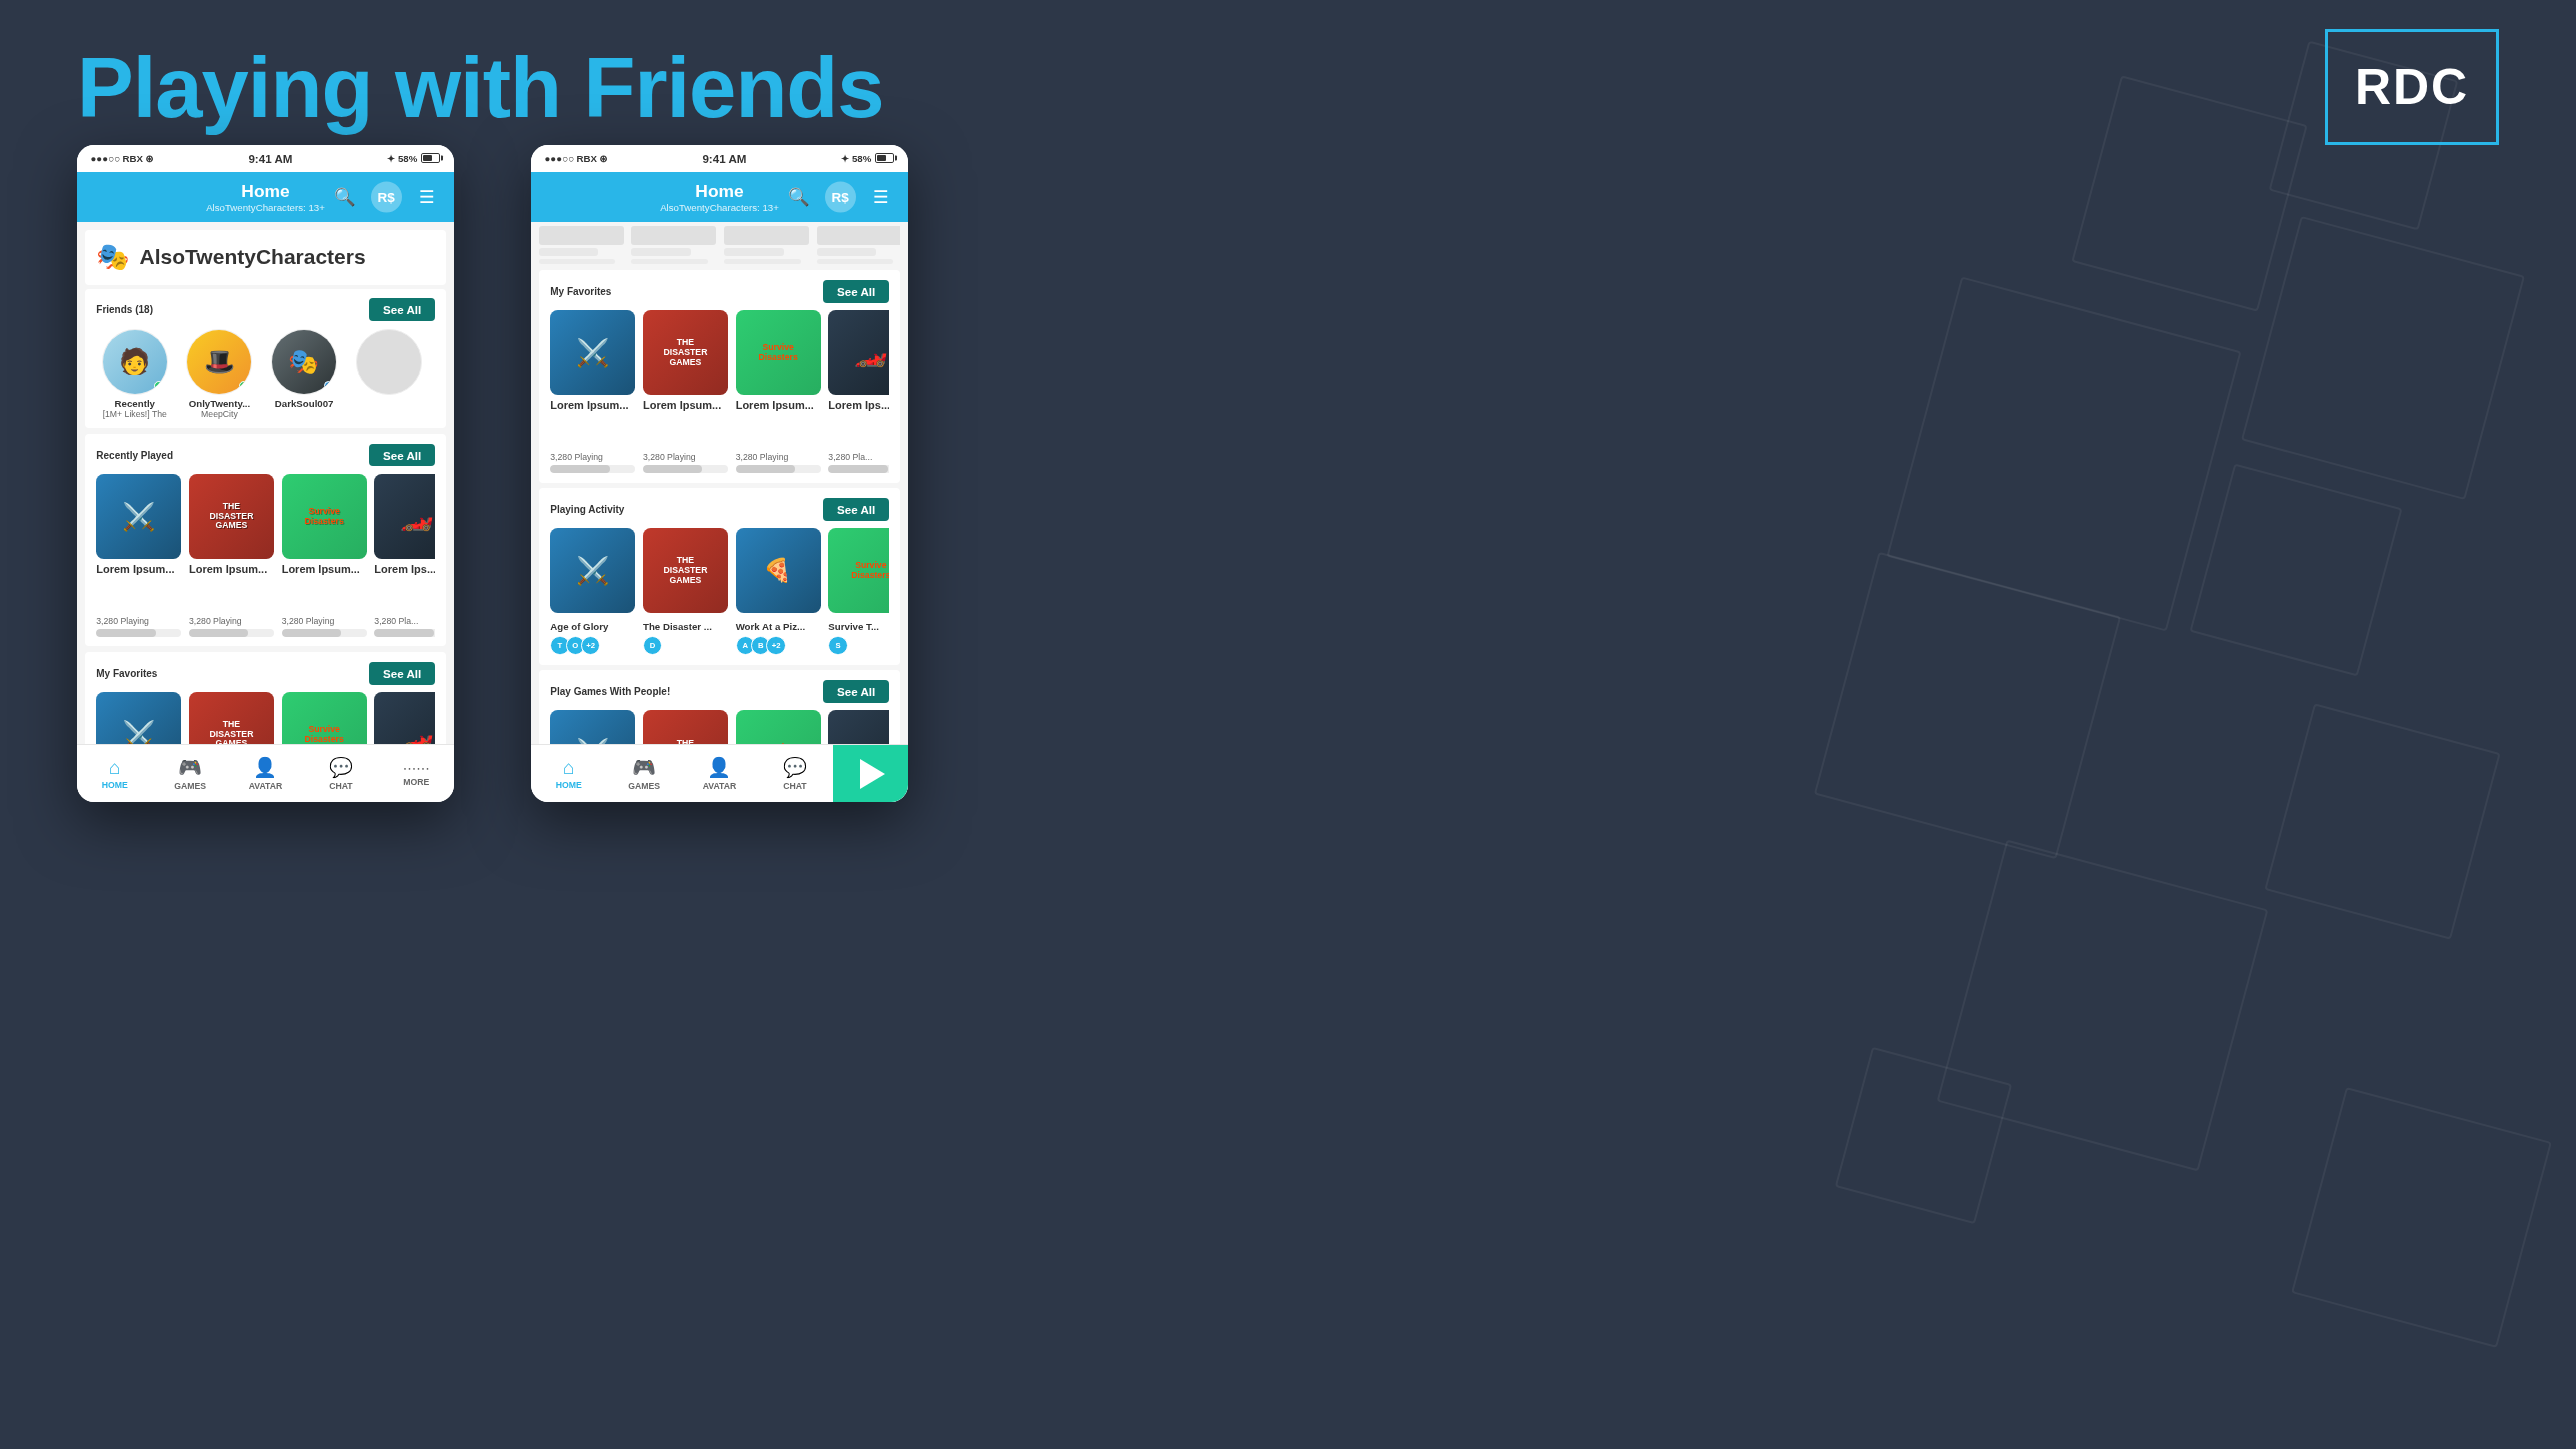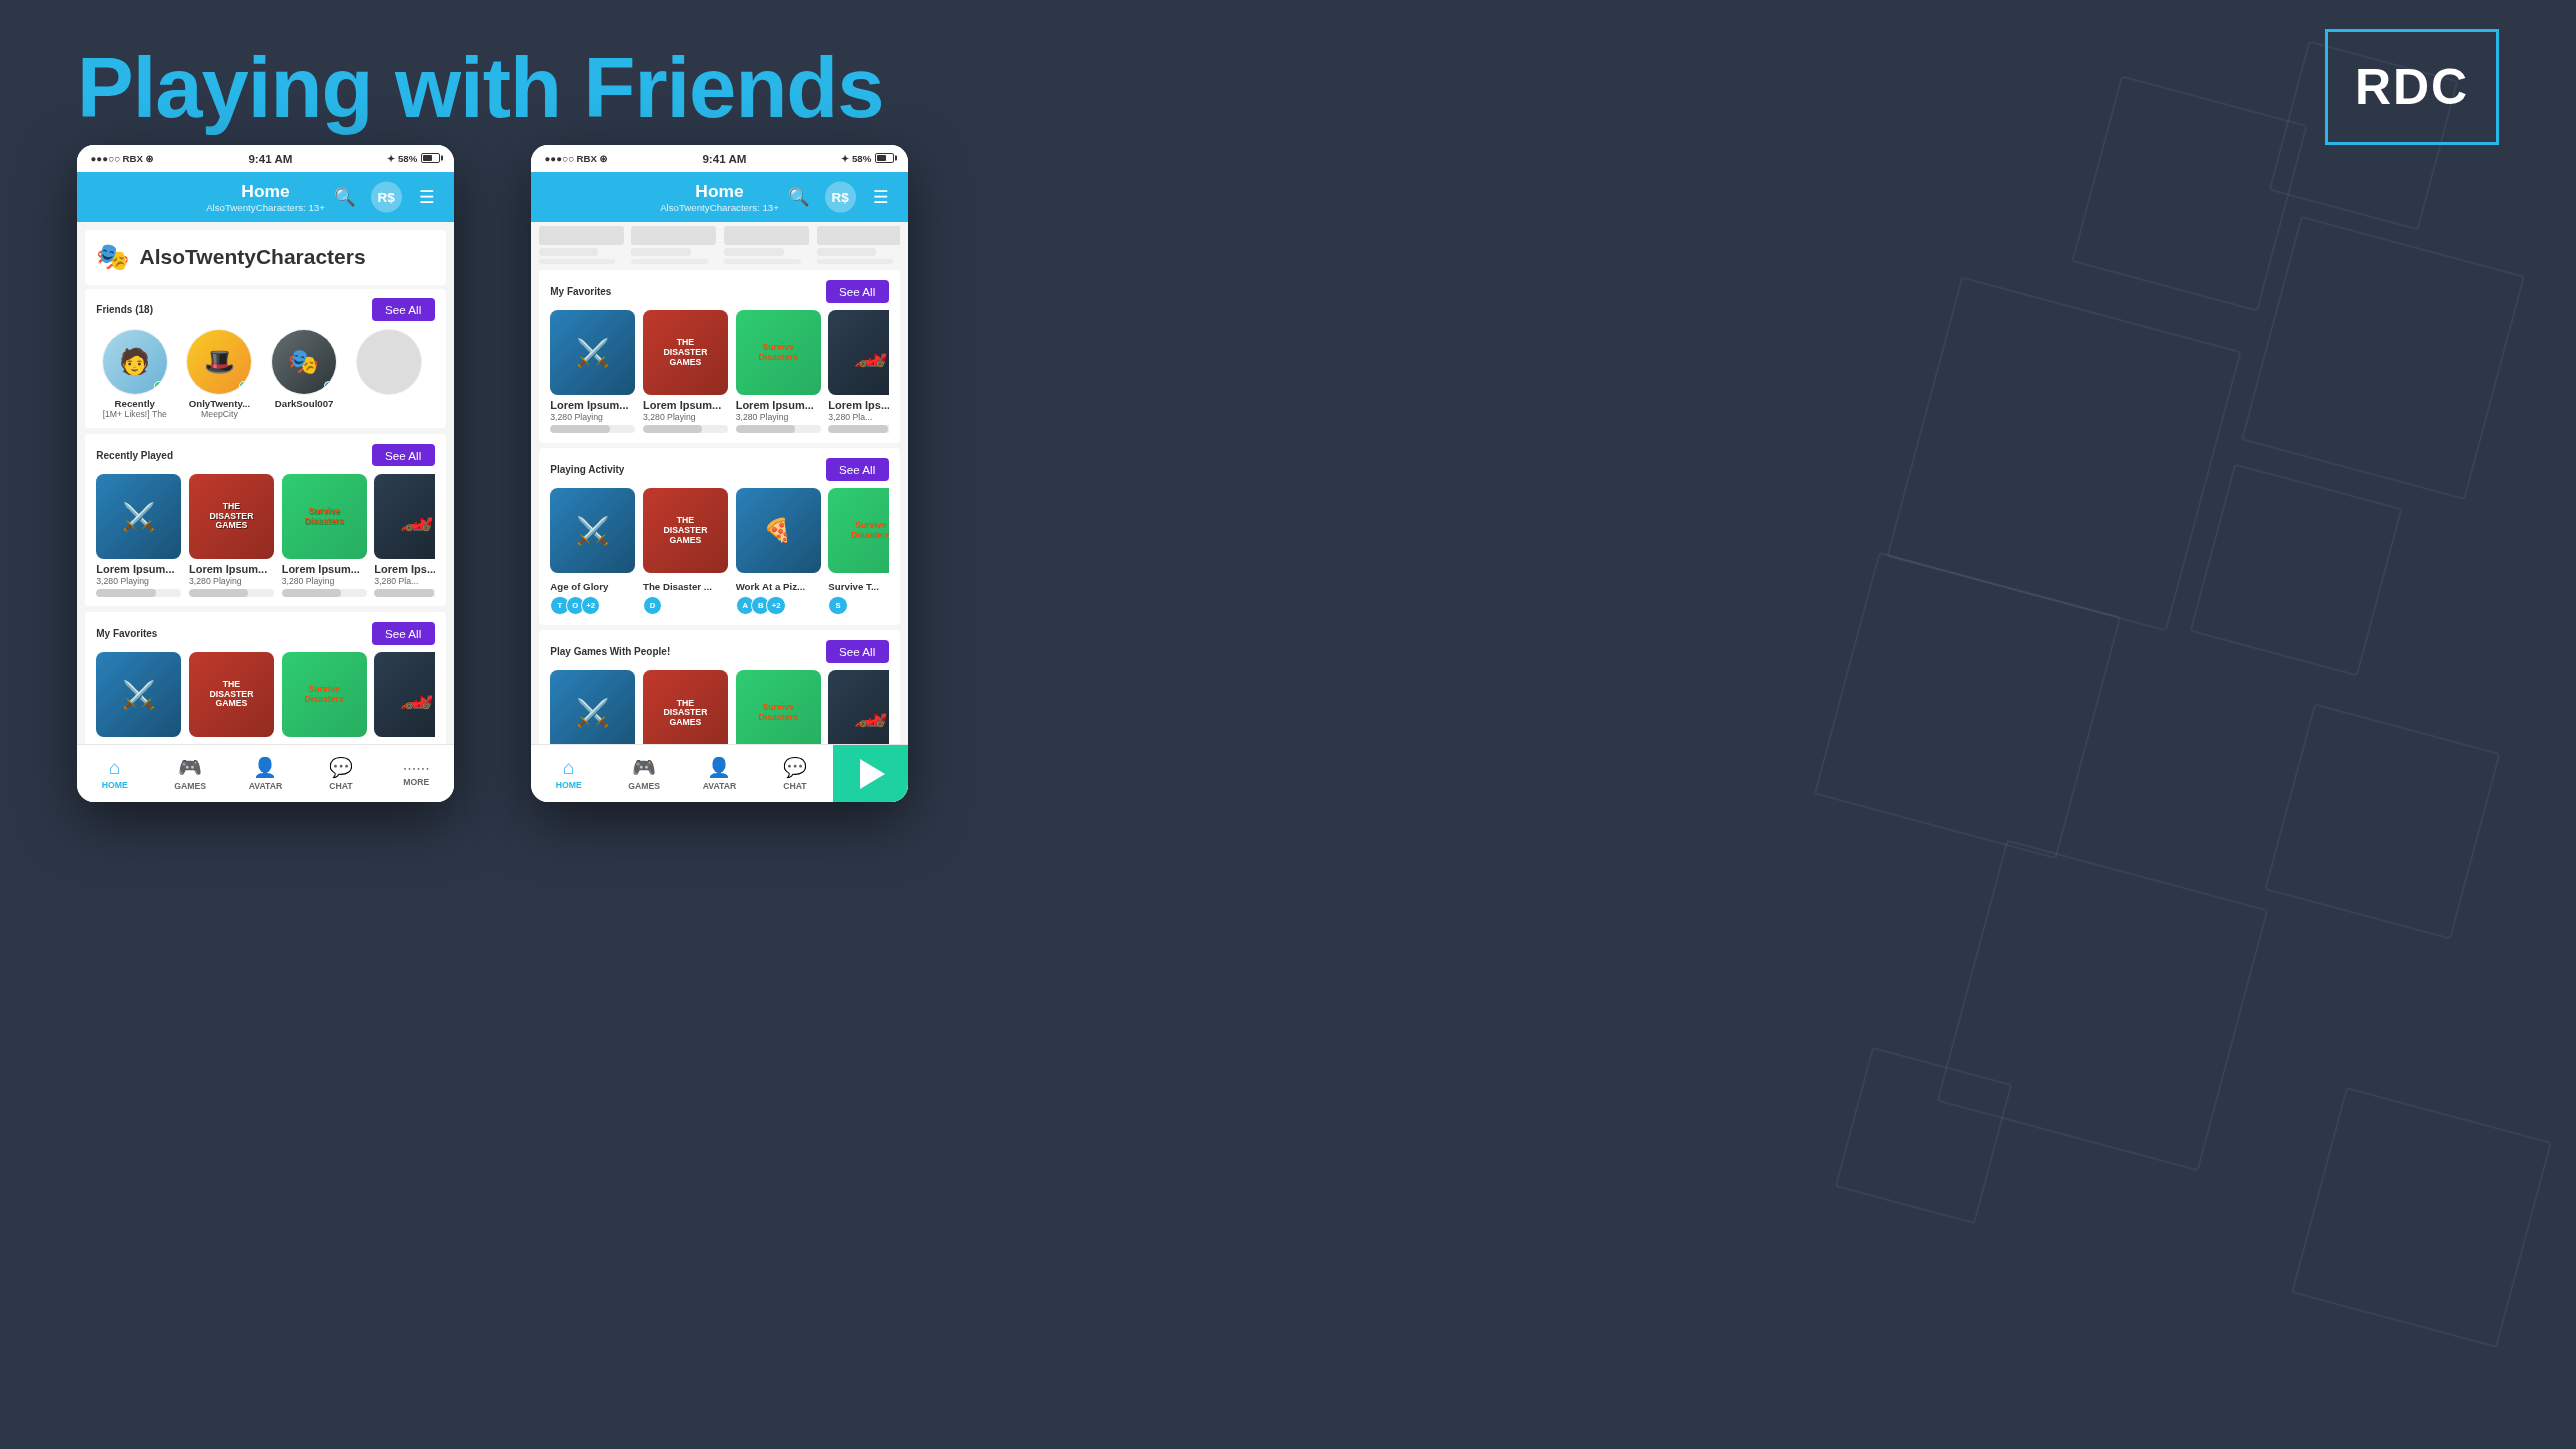--- a/index.html
+++ b/index.html
@@ -137,22 +137,22 @@
       border-radius: 3.9px;
     }
     .user-avatar-icon { font-size: 27px; }
     .user-name { font-size: 21px; font-weight: 700; color: #333; }
 
     
     .section { background: white; margin-bottom: 7.7px; padding: 9.7px 11.6px; border-radius: 3.9px; }
     .section-header { display: flex; justify-content: space-between; align-items: center; margin-bottom: 7.7px; }
     .section-title { font-size: 10px; font-weight: 700; color: #333; }
     .see-all-btn {
-      background: #6d28d9; color: white; border: none;
-      padding: 4.8px 13.5px; border-radius: 3.9px; font-size: 11.6px; font-weight: 400;
+      background: #0f766e; color: white; border: none;
+      padding: 4.8px 13.5px; border-radius: 3.9px; font-size: 11.6px; font-weight: 700;
       cursor: pointer;
     }
 
     
     .friends-row { display: flex; gap: 7.7px; overflow: hidden; }
     .friend-item { display: flex; flex-direction: column; align-items: center; width: 77px; }
     .friend-avatar {
       width: 66px; height: 66px; border-radius: 50%; background: #ddd;
       display: flex; align-items: center; justify-content: center;
       font-size: 27px; overflow: hidden; position: relative; border: 1.9px solid #eee;
@@ -167,21 +167,21 @@
     
     .games-row { display: flex; gap: 7.7px; overflow: hidden; }
     .game-item { width: 85px; }
     .game-thumb {
       width: 85px; height: 85px; border-radius: 7.7px; overflow: hidden;
       display: flex; align-items: center; justify-content: center;
       font-size: 9.7px; color: white; font-weight: 700;
       margin-bottom: 3.9px;
     }
     .game-title { font-size: 11px; font-weight: 700; color: #333; line-height: 1.2; }
-    .game-players { font-size: 8.7px; color: #666; }
+    .game-players { font-size: 8.7px; color: #666; margin-top: 40px; }
     .game-rating { height: 7.7px; background: #eee; border-radius: 3.9px; margin-top: 2.9px; position: relative; overflow: hidden; }
     .game-rating-fill { height: 100%; width: 70%; background: #ccc; border-radius: 3.9px; }
 
     
     .thumb-disasters { background: linear-gradient(135deg, #2ecc71, #27ae60); position: relative; }
     .thumb-disaster-games { background: linear-gradient(135deg, #c0392b, #922b21); }
     .thumb-racing { background: linear-gradient(135deg, #2c3e50, #1a252f); }
     .thumb-warrior { background: linear-gradient(135deg, #2980b9, #1a5276); }
 
     

